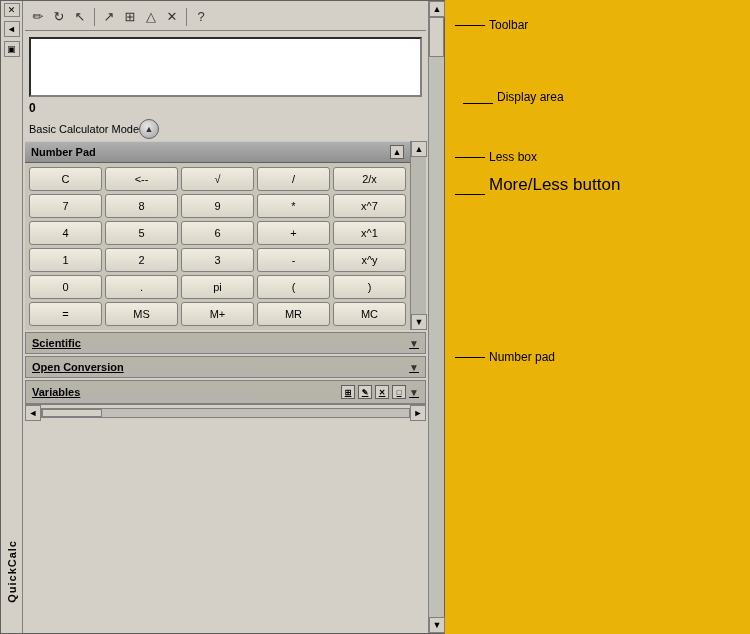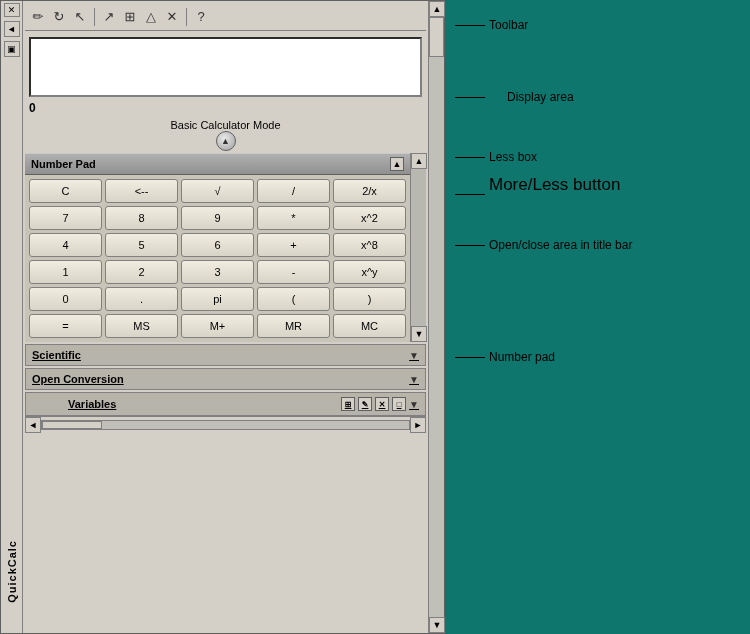--- a/index.html
+++ b/index.html
@@ -129,21 +129,20 @@
       color: #000;
     }
 
     
     .mode-row {
       display: flex;
       align-items: center;
       justify-content: flex-start;
       padding: 2px 4px;
       font-size: 11px;
-      flex-direction: column;
     }
 
     .more-less-btn {
       width: 20px;
       height: 20px;
       border-radius: 50%;
       background: radial-gradient(circle at 40% 35%, #e8e8e8, #a0a0a0);
       border: 1px solid #606060;
       display: flex;
       align-items: center;
@@ -226,21 +225,20 @@
 
     .collapsible-header .dropdown-arrow {
       font-size: 10px;
       color: #333;
     }
 
     .variables-header {
       display: flex;
       align-items: center;
       gap: 4px;
-      margin-left: 36px;
     }
 
     .var-icon {
       width: 14px;
       height: 14px;
       border: 1px solid #606060;
       background: #d4d0c8;
       display: flex;
       align-items: center;
       justify-content: center;
@@ -342,21 +340,21 @@
       display: flex;
       flex-direction: row;
       background: #d4d0c8;
       border: 1px solid #606060;
     }
 
     
     .annotations-panel {
       flex: 1;
       position: relative;
-      background: #0f766e;
+      background: #eab308;
       padding: 12px;
     }
 
     .numpad-section-inner {
       display: flex;
       flex-direction: row;
     }
 
     .numpad-content {
       flex: 1;
@@ -440,27 +438,27 @@
               <div class="calc-btn">C</div>
               <div class="calc-btn">&lt;--</div>
               <div class="calc-btn">√</div>
               <div class="calc-btn">/</div>
               <div class="calc-btn">2/x</div>
 
               <div class="calc-btn">7</div>
               <div class="calc-btn">8</div>
               <div class="calc-btn">9</div>
               <div class="calc-btn">*</div>
-              <div class="calc-btn">x^2</div>
+              <div class="calc-btn">x^7</div>
 
               <div class="calc-btn">4</div>
               <div class="calc-btn">5</div>
               <div class="calc-btn">6</div>
               <div class="calc-btn">+</div>
-              <div class="calc-btn">x^8</div>
+              <div class="calc-btn">x^1</div>
 
               <div class="calc-btn">1</div>
               <div class="calc-btn">2</div>
               <div class="calc-btn">3</div>
               <div class="calc-btn">-</div>
               <div class="calc-btn">x^y</div>
 
               <div class="calc-btn">0</div>
               <div class="calc-btn">.</div>
               <div class="calc-btn">pi</div>
@@ -530,38 +528,34 @@
     </div>
   </div>
 
   <div class="annotations-panel">
 
     <div style="position:absolute; top:18px; left:10px; font-size:12px; display:flex; align-items:center;">
       <div style="width:30px; height:1px; background:#000; display:inline-block;"></div>
       <span style="margin-left:4px;">Toolbar</span>
     </div>
 
-    <div style="position:absolute; top:90px; left:10px; font-size:12px; display:flex; align-items:center;gap:18px;">
+    <div style="position:absolute; top:90px; left:18px; font-size:12px; display:flex; align-items:flex-end;">
       <div style="width:30px; height:1px; background:#000; display:inline-block;"></div>
       <span style="margin-left:4px;">Display area</span>
     </div>
 
     <div style="position:absolute; top:150px; left:10px; font-size:12px; display:flex; align-items:center;">
       <div style="width:30px; height:1px; background:#000; display:inline-block;"></div>
       <span style="margin-left:4px;">Less box</span>
     </div>
 
     <div style="position:absolute; top:175px; left:10px; font-size:17px; display:flex; align-items:flex-end;">
       <div style="width:30px; height:1px; background:#000; display:inline-block;"></div>
       <span style="margin-left:4px;">More/Less button</span>
     </div>
 
-    <div style="position:absolute; top:238px; left:10px; font-size:12px; display:flex; align-items:center;">
-      <div style="width:30px; height:1px; background:#000; display:inline-block;"></div>
-      <span style="margin-left:4px;">Open/close area in title bar</span>
-    </div>
 
     <div style="position:absolute; top:350px; left:10px; font-size:12px; display:flex; align-items:center;">
       <div style="width:30px; height:1px; background:#000; display:inline-block;"></div>
       <span style="margin-left:4px;">Number pad</span>
     </div>
   </div>
 </div>
 
 </body></html>

